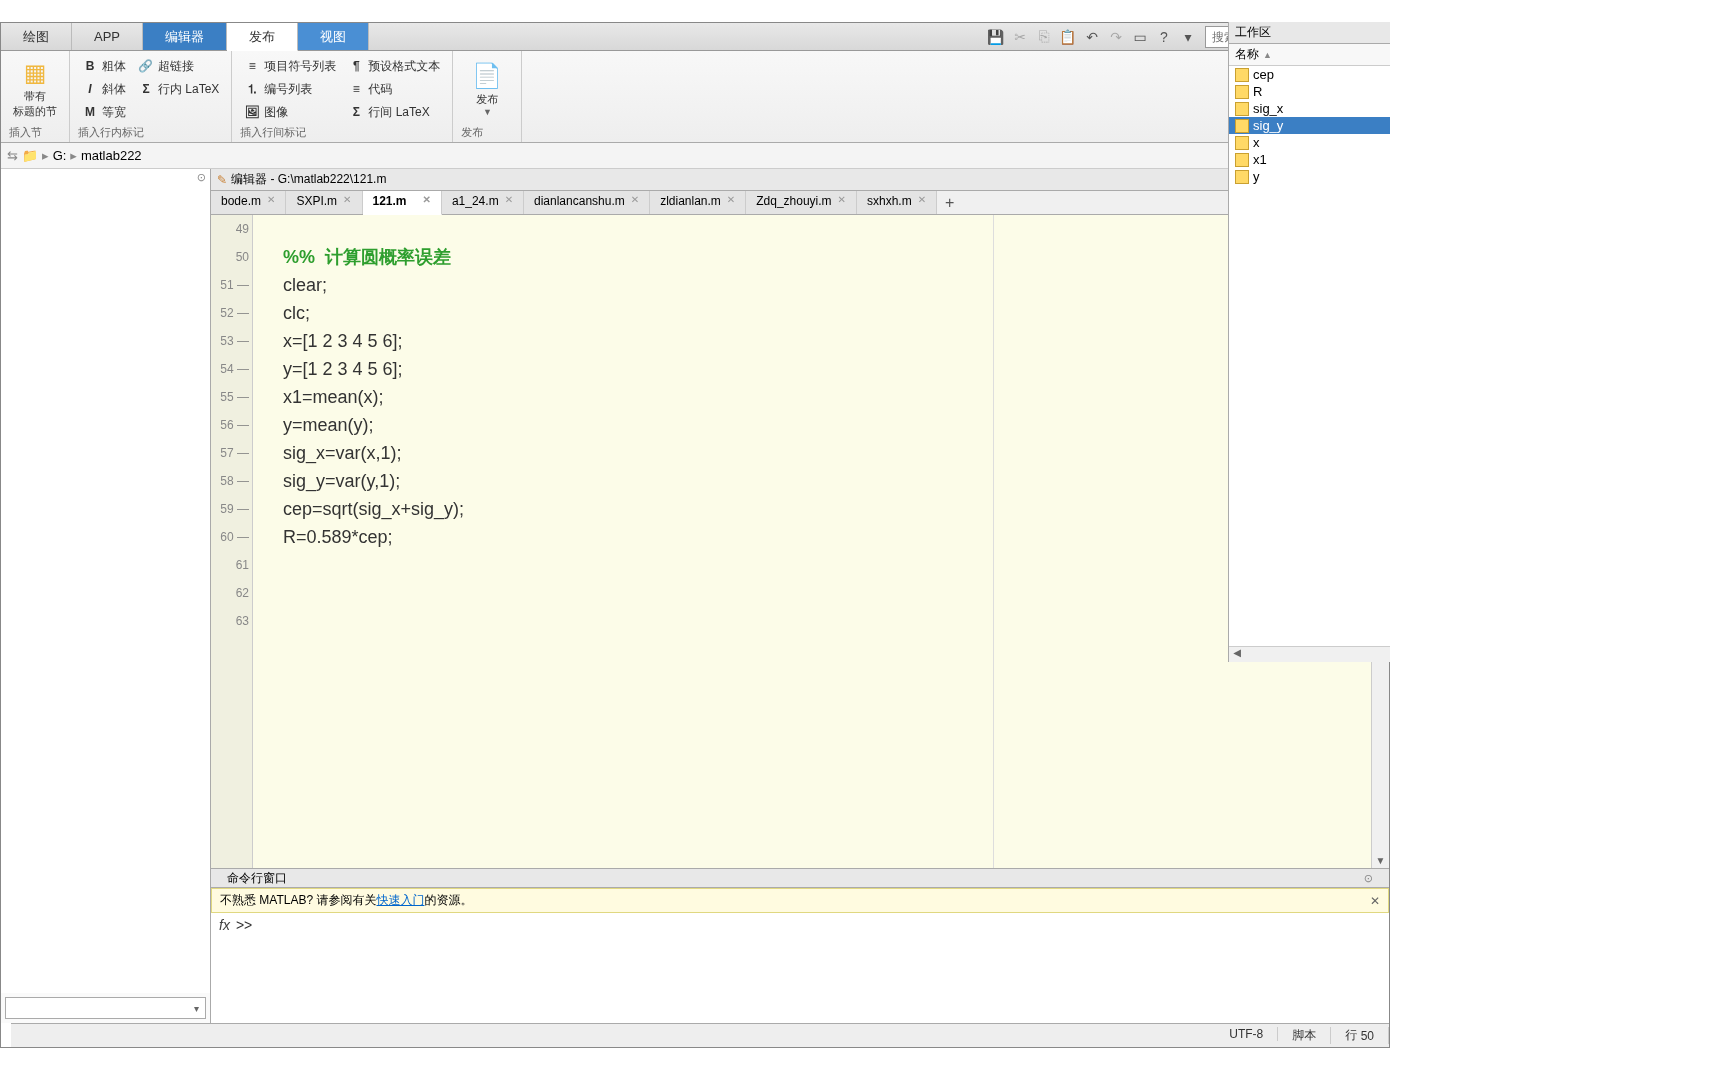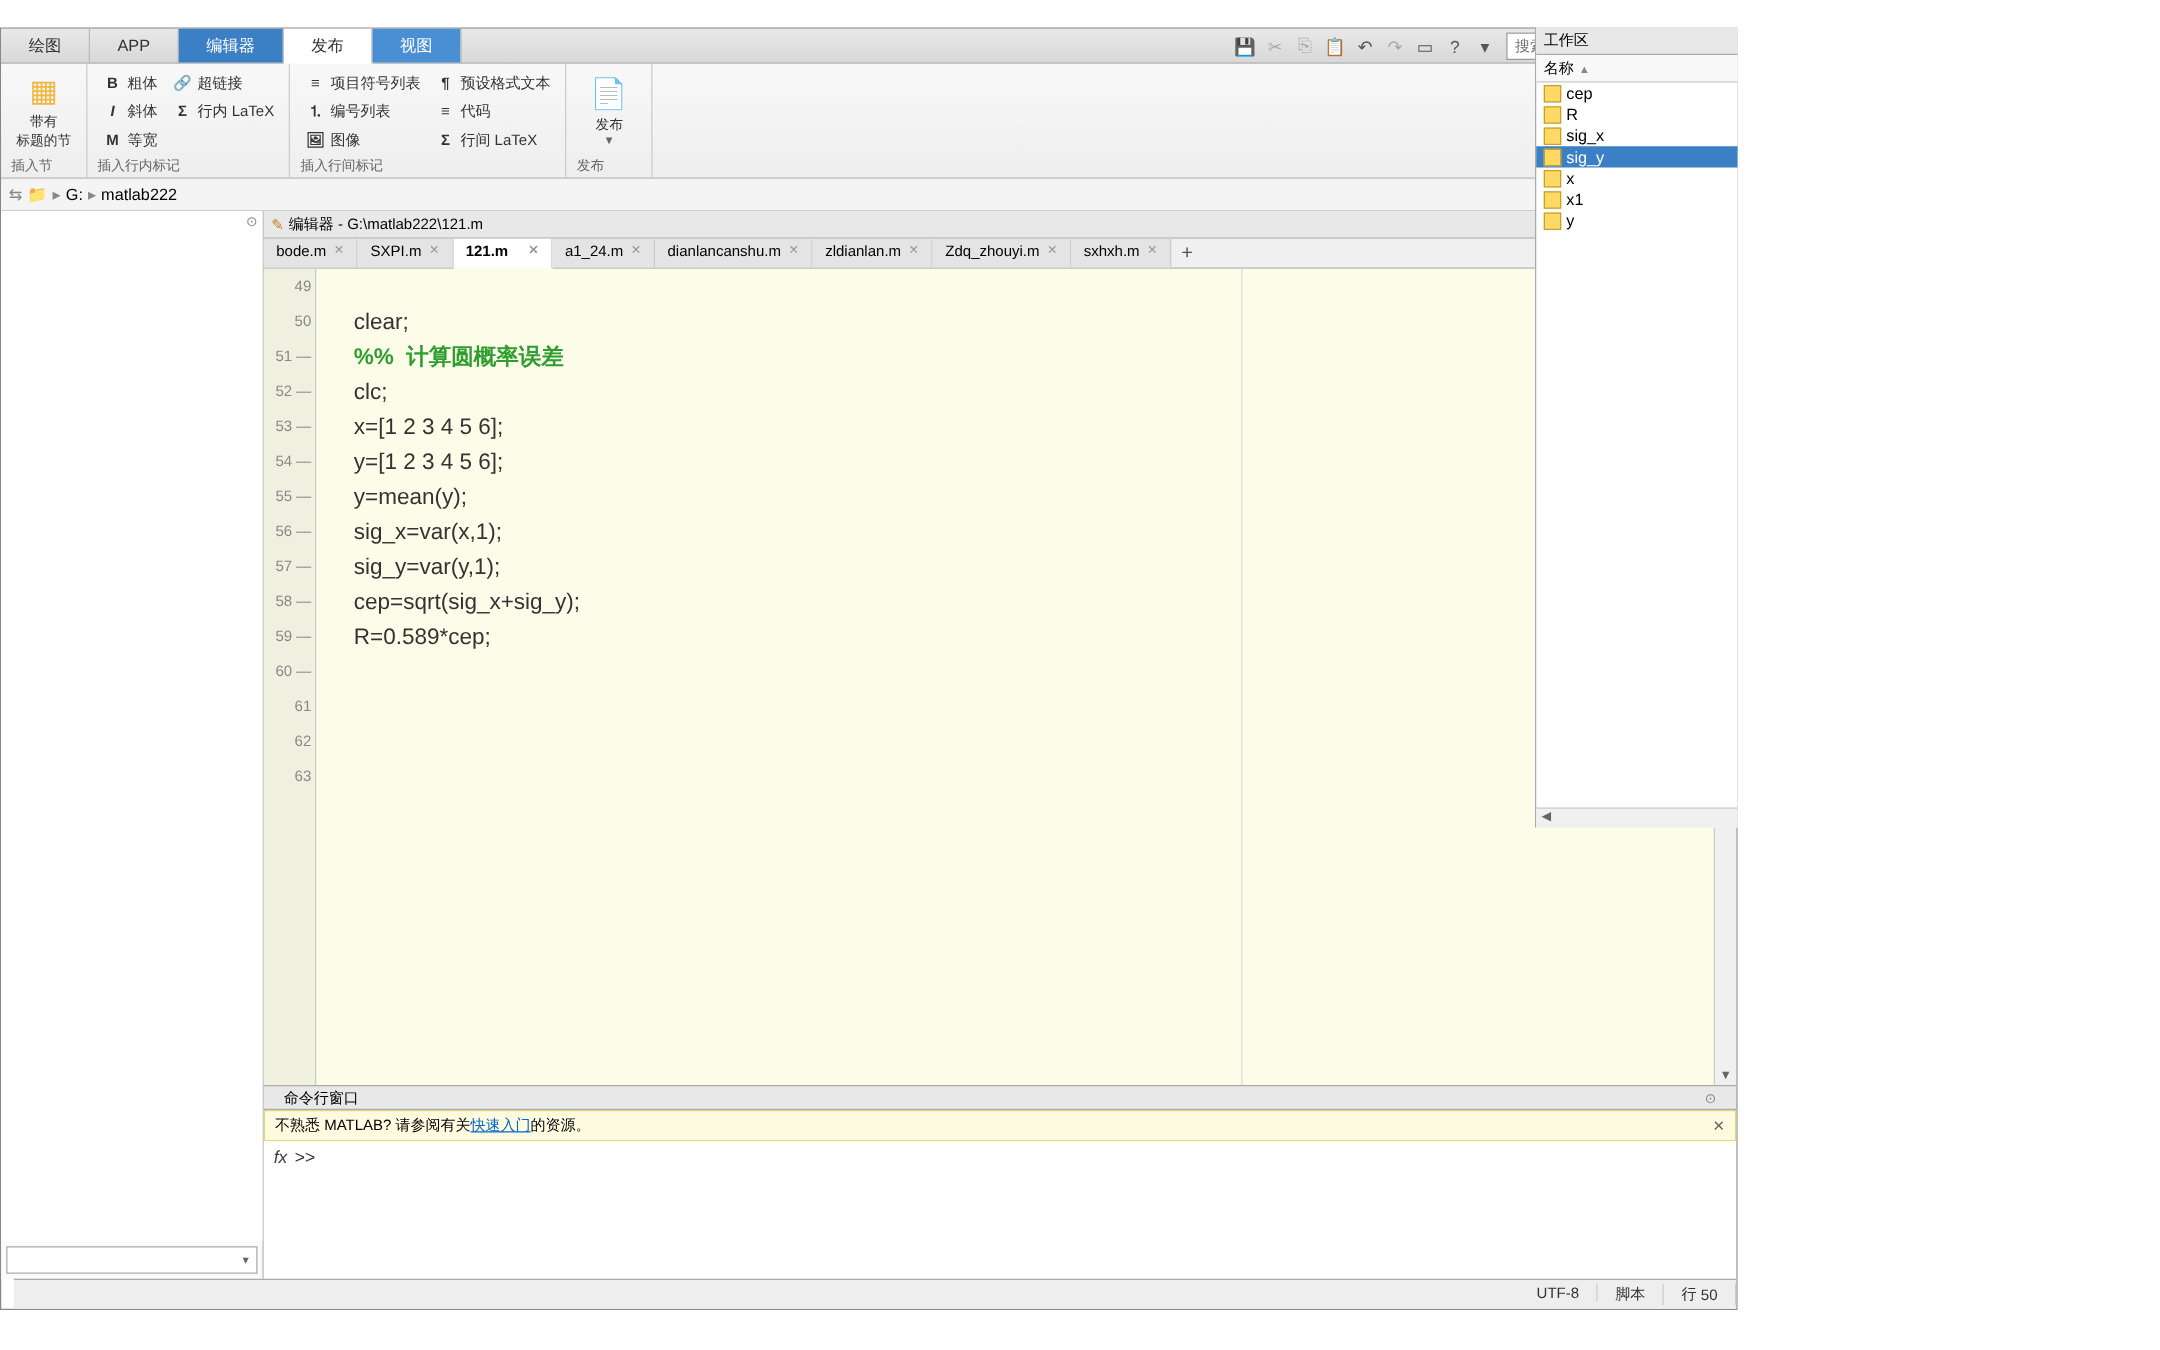--- a/index.html
+++ b/index.html
@@ -288,25 +288,26 @@
             <div class="gutter-line"><span class="gutter-mark">58 —</span></div>
             <div class="gutter-line"><span class="gutter-mark">59 —</span></div>
             <div class="gutter-line"><span class="gutter-mark">60 —</span></div>
             <div class="gutter-line"><span class="gutter-mark">61 </span></div>
             <div class="gutter-line"><span class="gutter-mark">62 </span></div>
             <div class="gutter-line"><span class="gutter-mark">63 </span></div>
           </div>
         <div class="code-area" id="code-area">
           <div class="code-ruler"></div>
         <div class="code-line "></div>
+            <div class="code-line comment">%%  计算圆概率误差</div>
             <div class="code-line ">clear;</div>
-            <div class="code-line comment">%%  计算圆概率误差</div>
             <div class="code-line ">clc;</div>
             <div class="code-line ">x=[1 2 3 4 5 6];</div>
             <div class="code-line ">y=[1 2 3 4 5 6];</div>
+            <div class="code-line ">x1=mean(x);</div>
             <div class="code-line ">y=mean(y);</div>
             <div class="code-line ">sig_x=var(x,1);</div>
             <div class="code-line ">sig_y=var(y,1);</div>
             <div class="code-line ">cep=sqrt(sig_x+sig_y);</div>
             <div class="code-line ">R=0.589*cep;</div>
             <div class="code-line "></div>
             <div class="code-line "></div>
             <div class="code-line "></div>
           </div>
         <div class="editor-scrollbar">

